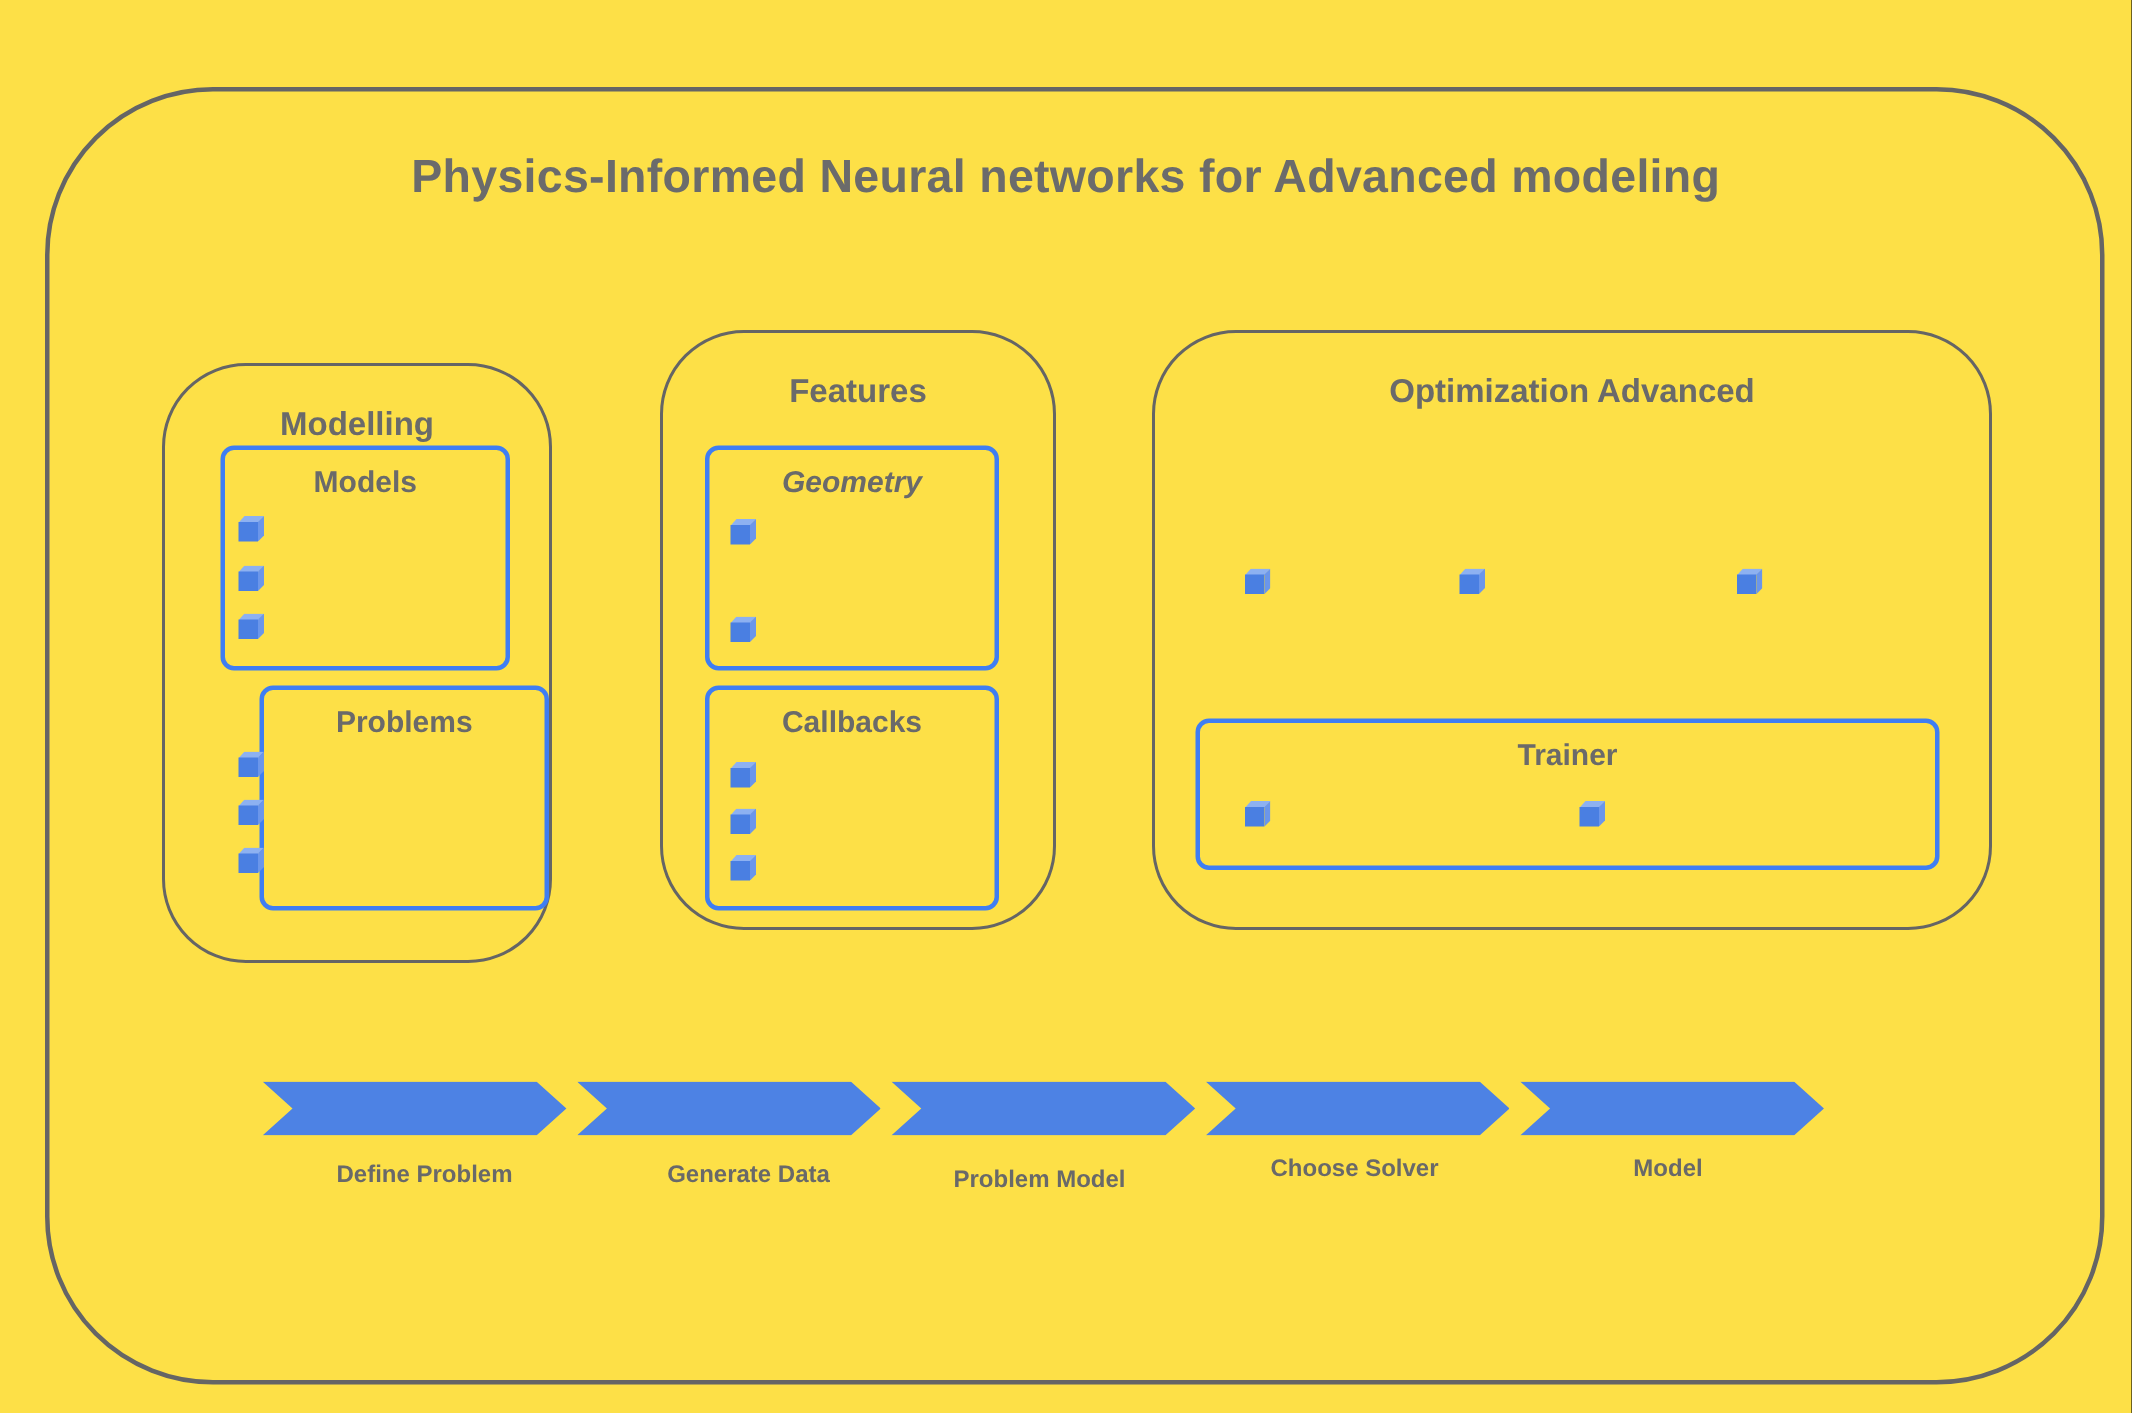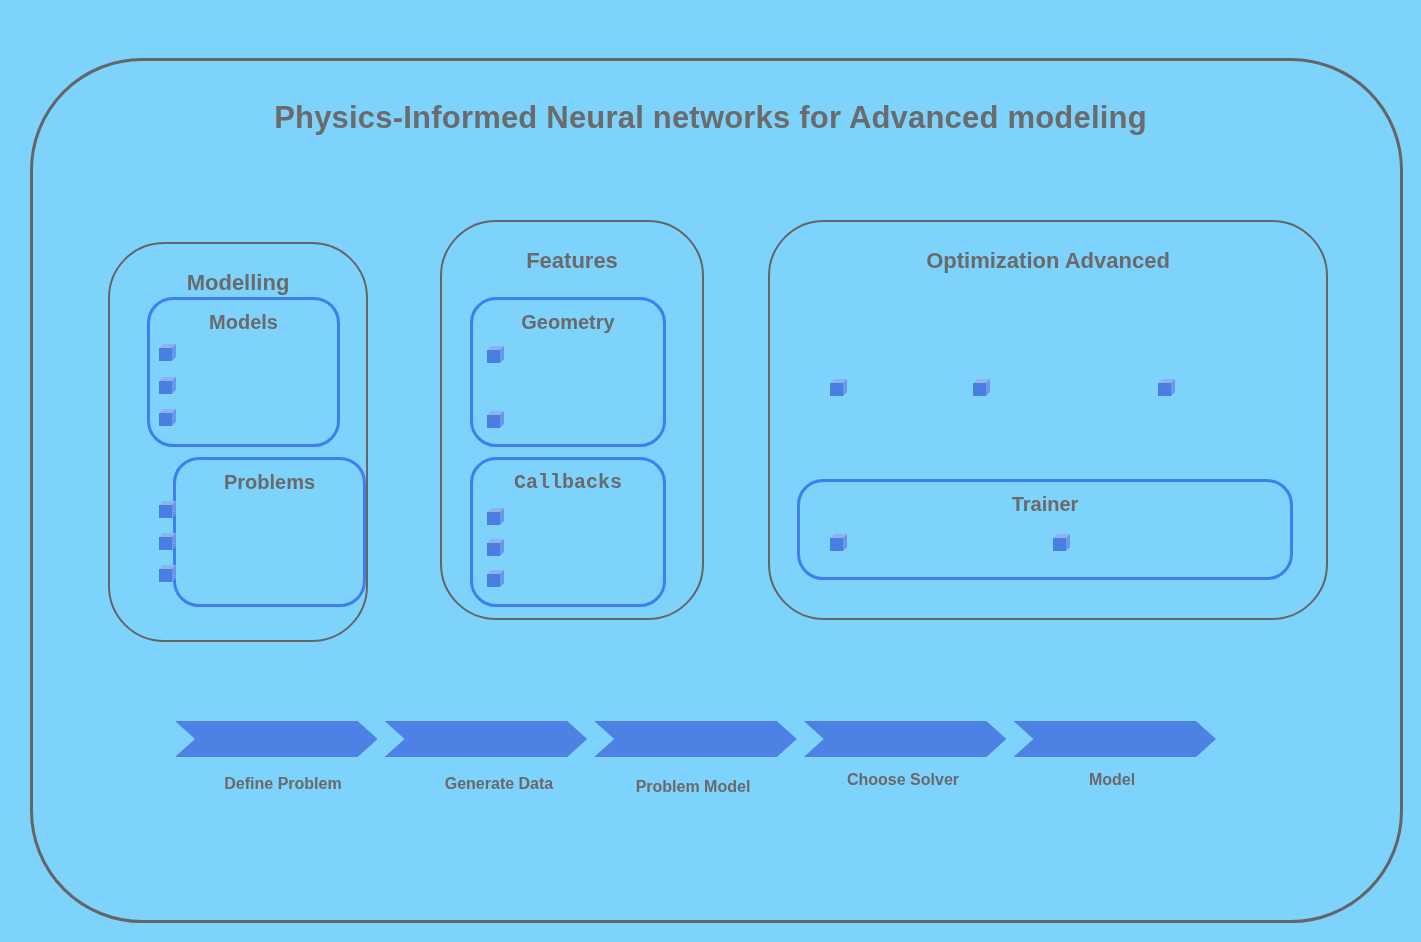--- a/index.html
+++ b/index.html
@@ -1,17 +1,17 @@
 <!DOCTYPE html>
 <html><head>
 <meta charset="utf-8">
 <style>
   html,body{margin:0;padding:0;background:#000;}
   #canvas{
-    position:relative;width:1421px;height:942px;background:#7dd3fc;overflow:hidden;
+    position:relative;width:1421px;height:942px;background:#fde047;overflow:hidden;
     font-family:"Liberation Sans","DejaVu Sans",sans-serif;
   }
   .outer{
     position:absolute;left:30px;top:58px;width:1367px;height:859px;
     border:3px solid #656565;border-radius:112px;
   }
   .main-title{
     position:absolute;left:0;top:100px;width:1421px;text-align:center;
     font-size:31px;font-weight:bold;color:#6b6b6b;letter-spacing:0.2px;
   }
@@ -19,30 +19,30 @@
     position:absolute;border:2.5px solid #656565;border-radius:56px;top:220px;height:396px;
   }
   .sec-modelling{left:108px;width:256px;margin-top:22px;}
   .sec-features{left:440px;width:260px;}
   .sec-optimization{left:768px;width:556px;}
   .section-title{
     position:absolute;left:0;top:26px;width:100%;text-align:center;
     font-size:22px;font-weight:bold;color:#6a6a6a;
   }
   .bluebox{
-    position:absolute;border:3px solid #3f7ef2;border-radius:26px;
+    position:absolute;border:3px solid #3f7ef2;border-radius:9px;
   }
   .bluebox .box-label{
     margin-top:11px;text-align:center;font-size:20px;font-weight:bold;color:#6a6a6a;
   }
   
   .box-models   {left:147px;top:297px;width:187px;height:144px;}
   .box-problems {left:147px;top:457px;width:187px;height:144px;margin-left:26px;}
-  .box-geometry {left:470px;top:297px;width:190px;height:144px;}
-  .box-callbacks{left:470px;top:457px;width:190px;height:144px;font-family:Liberation Mono, monospace;}
+  .box-geometry {left:470px;top:297px;width:190px;height:144px;font-style:italic;}
+  .box-callbacks{left:470px;top:457px;width:190px;height:144px;}
   .box-solver   {left:797px;top:320px;width:490px;height:95px;}
   .box-trainer  {left:797px;top:479px;width:490px;height:95px;}
   
   .cube{position:absolute;width:17px;height:17px;}
   .cube .f{position:absolute;left:0;top:4px;width:13px;height:13px;background:#4a7fe2;}
   .cube .t{position:absolute;left:0;top:0;width:17px;height:4.5px;background:#8db1f1;
            clip-path:polygon(4px 0,17px 0,13px 4.5px,0 4.5px);}
   .cube .s{position:absolute;left:13px;top:0;width:4px;height:17px;background:#6b96ea;
            clip-path:polygon(0 4px,4px 0,4px 13px,0 17px);}
   

